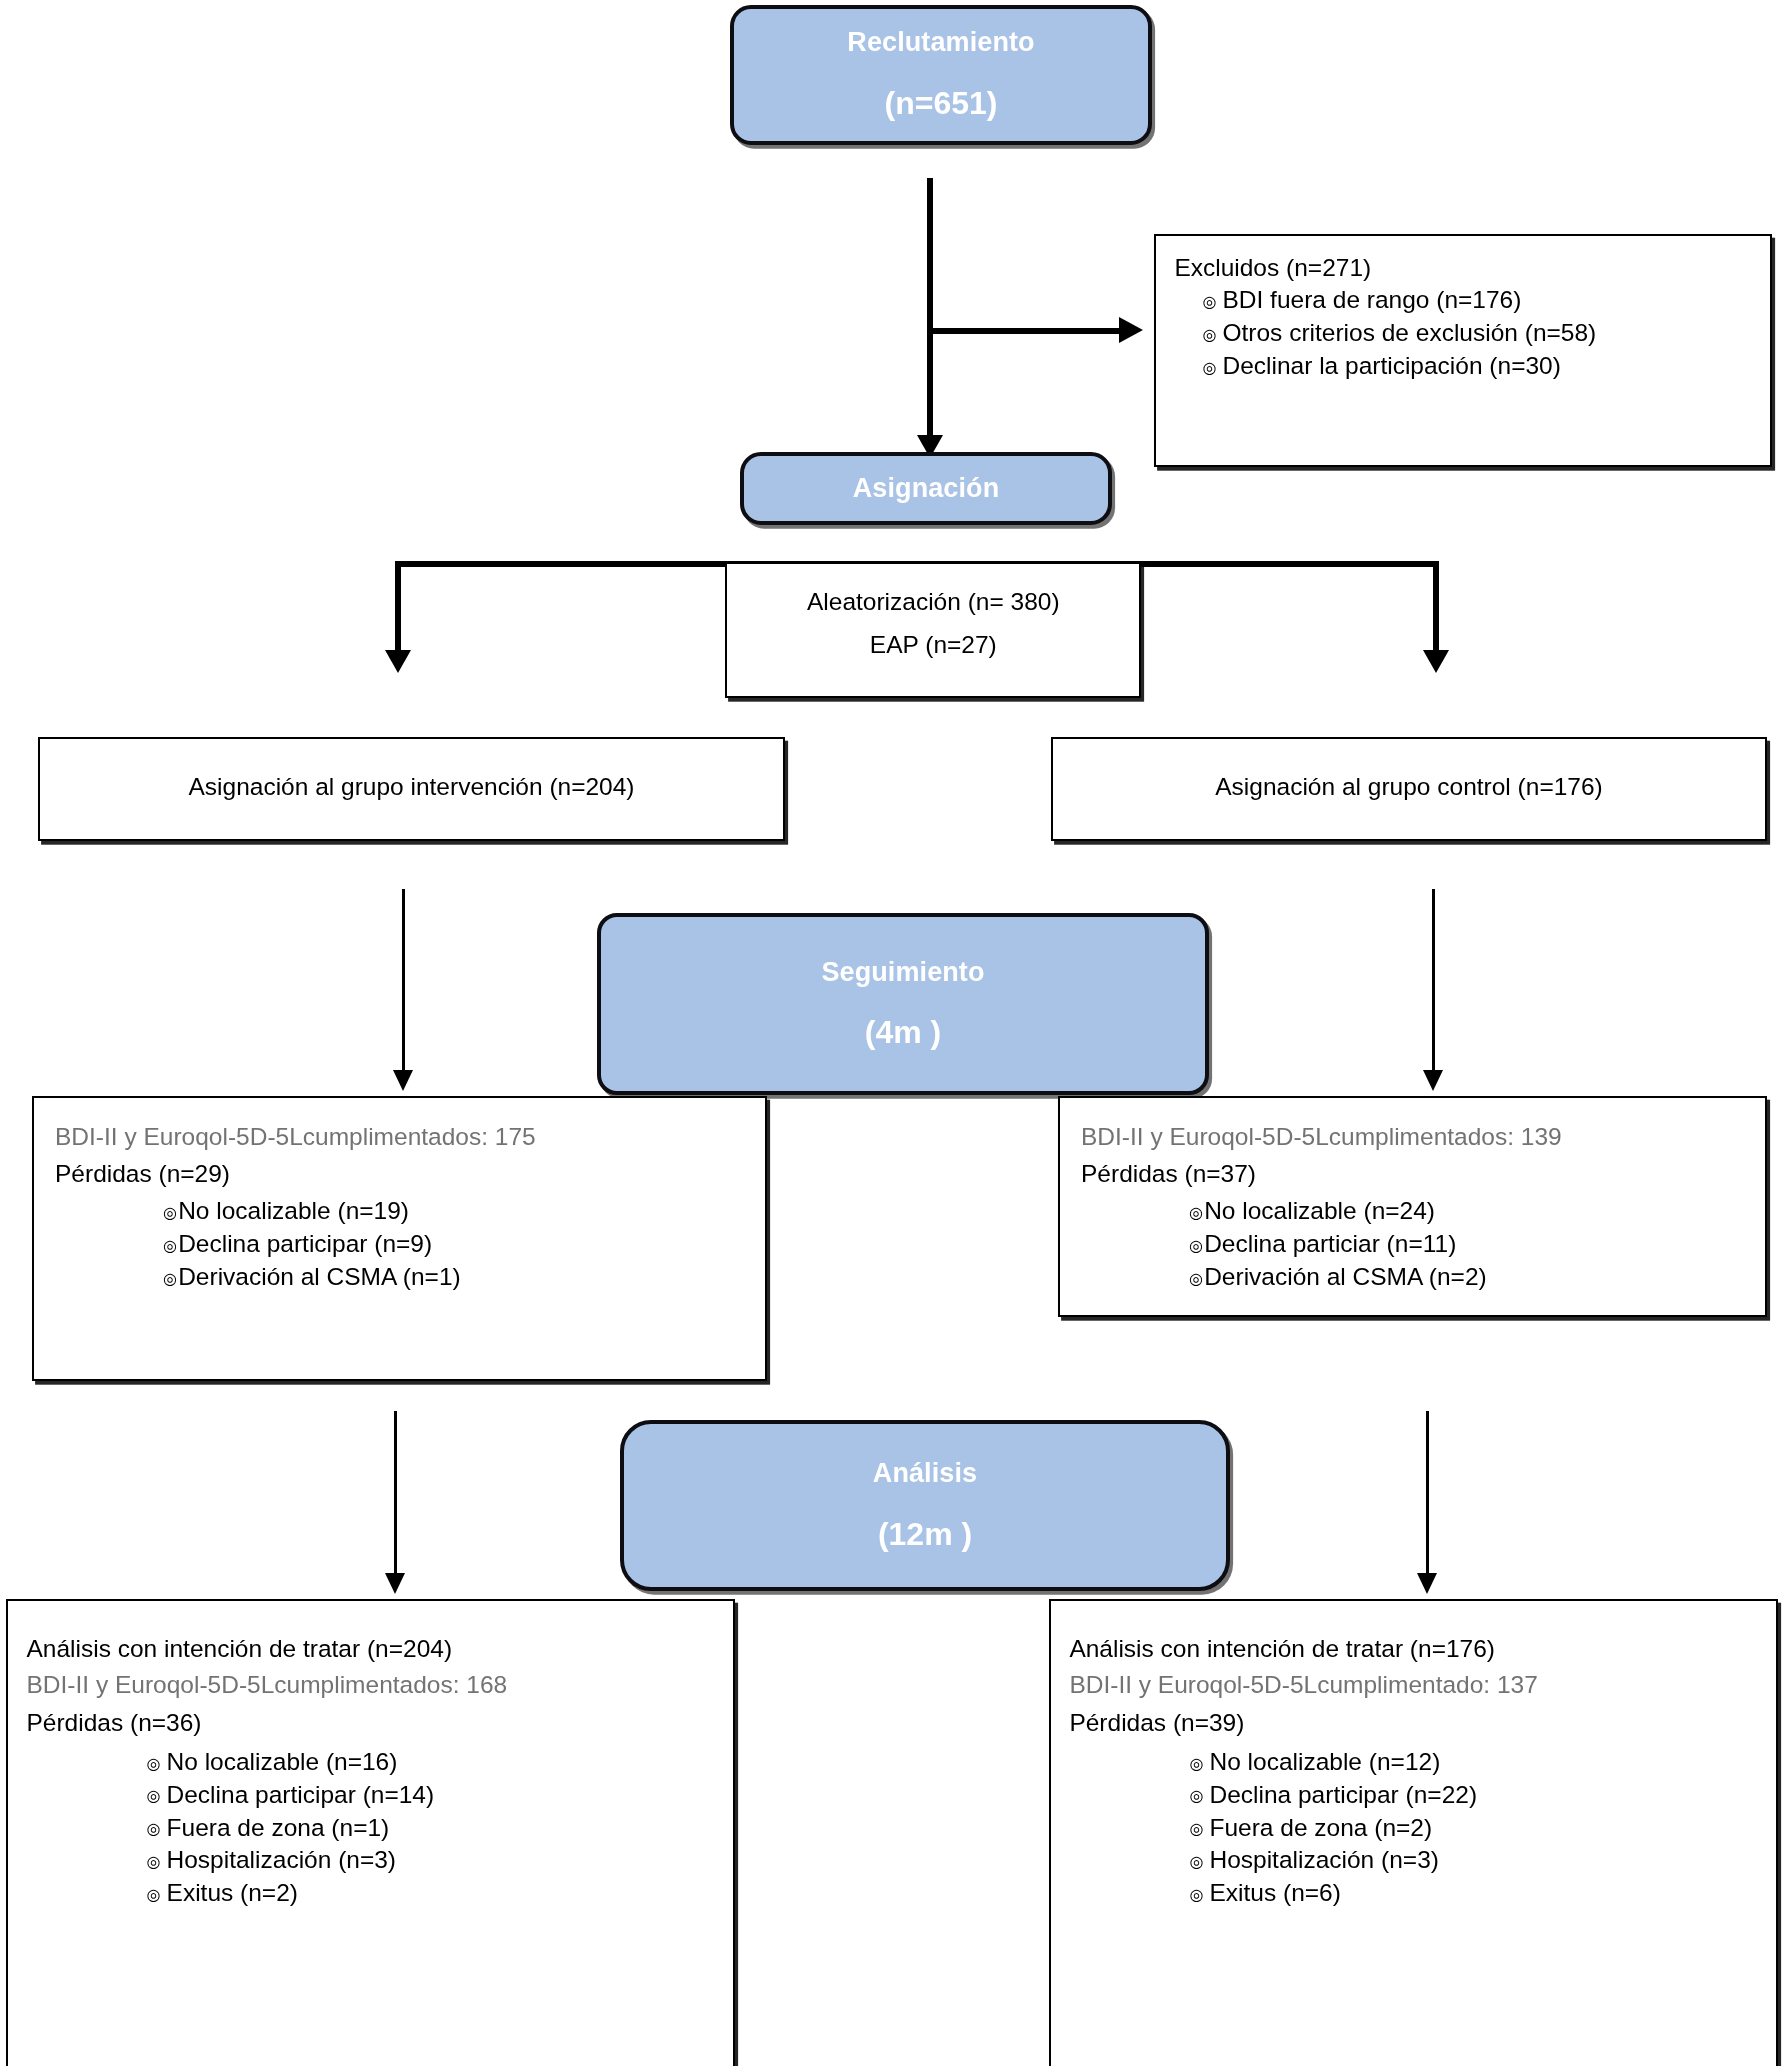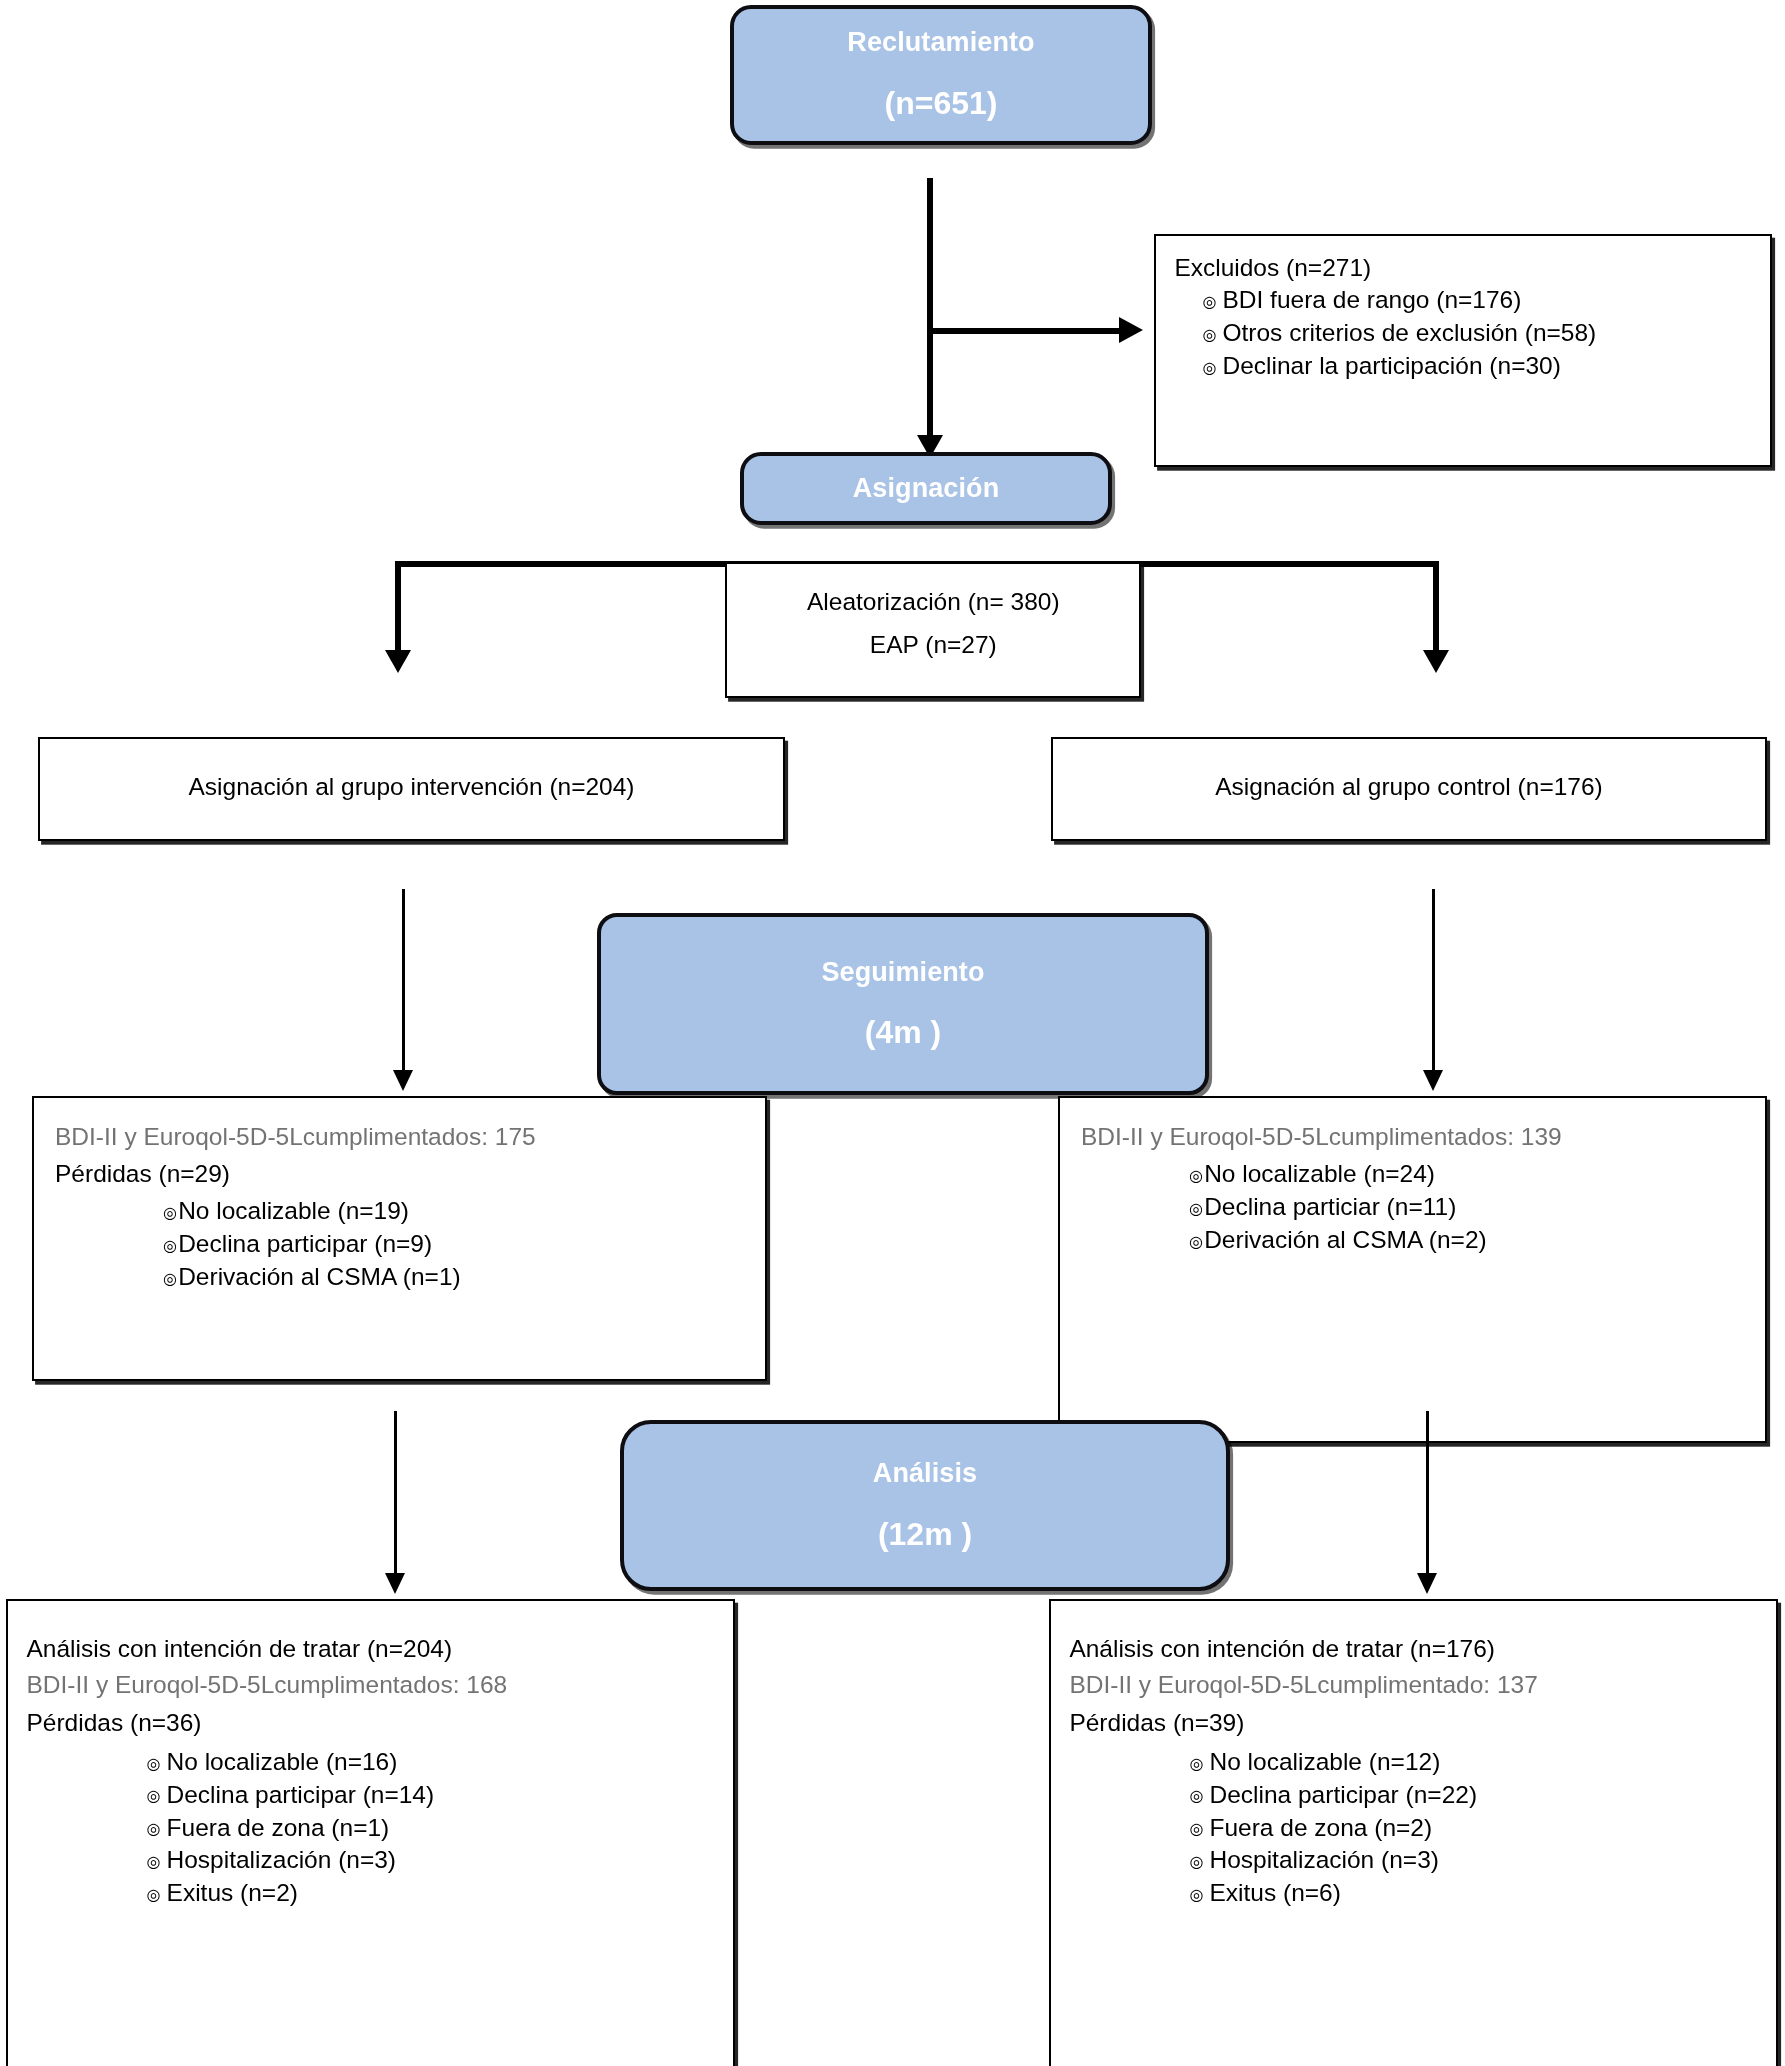--- a/index.html
+++ b/index.html
@@ -159,23 +159,24 @@
         <span class="gl">◎</span>
         <span>Declina participar (n=9)</span>
       </div>
       <div class="bullet tight ind2">
         <span class="gl">◎</span>
         <span>Derivación al CSMA (n=1)</span>
       </div>
     </div>
   </div>
 
-  <div class="sbox" style="left:1058px;top:1096px;width:709px;height:347px;">
+  <div class="sbox" style="left:1058px;top:1096px;width:709px;height:221px;">
     <div class="pad" style="padding:23px 21px;">
       <div class="txt red">BDI-II y Euroqol-5D-5Lcumplimentados: 139</div>
+      <div class="txt" style="margin-top:4.9px;">Pérdidas (n=37)</div>
       <div class="bullet tight ind2" style="margin-top:4.9px;">
         <span class="gl">◎</span>
         <span>No localizable (n=24)</span>
       </div>
       <div class="bullet tight ind2">
         <span class="gl">◎</span>
         <span>Declina particiar (n=11)</span>
       </div>
       <div class="bullet tight ind2">
         <span class="gl">◎</span>

